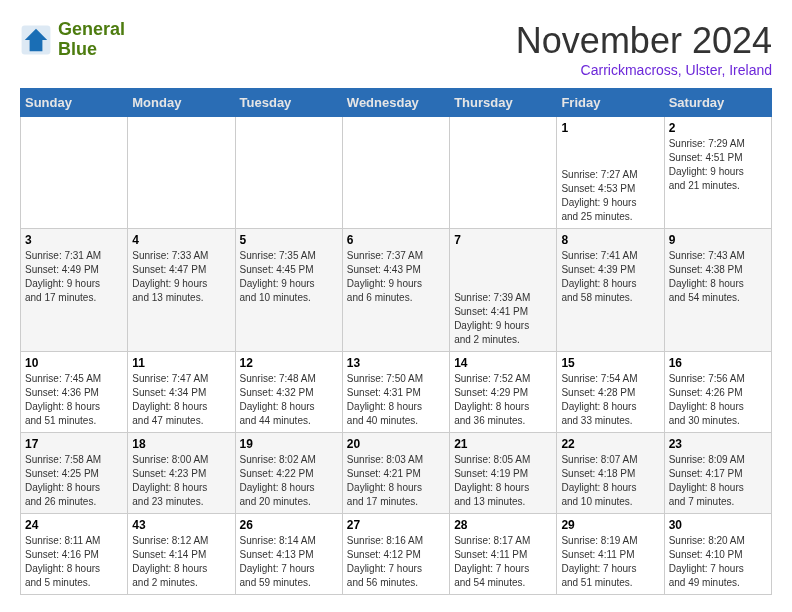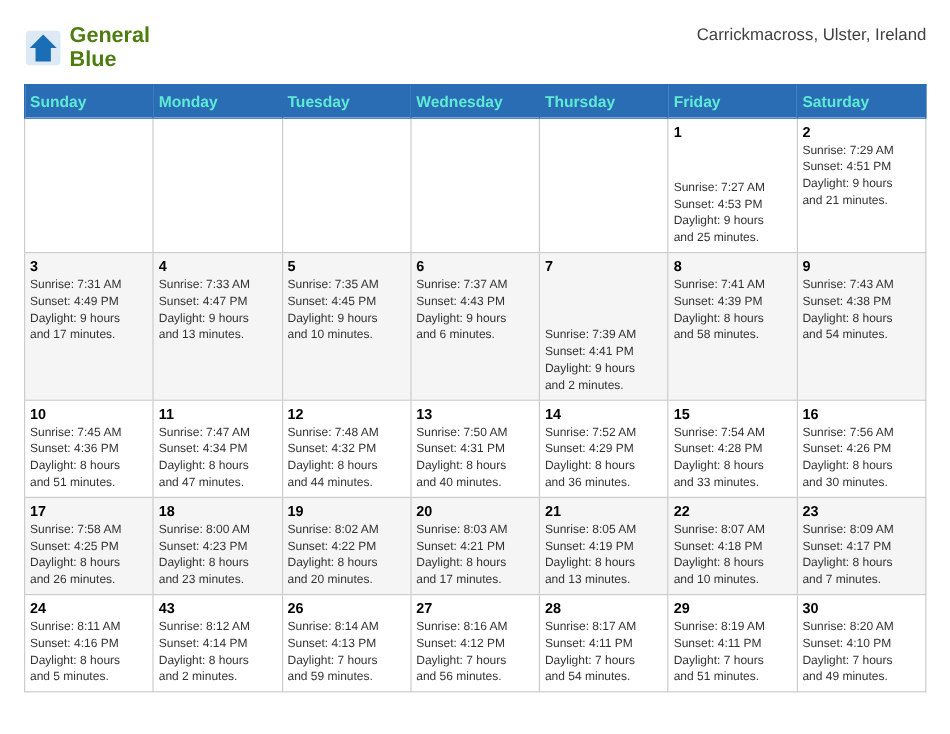--- a/index.html
+++ b/index.html
@@ -35,30 +35,30 @@
     .title-area {
       text-align: right;
     }
     .month-title {
       font-size: 36px;
       font-weight: normal;
       color: #333;
     }
     .subtitle {
       font-size: 14px;
-      color: #404040;
+      color: #6d28d9;
     }
     .calendar {
       width: 100%;
       border-collapse: collapse;
       font-size: 11px;
     }
     .calendar th {
       background: #2a6db5;
-      color: #5eead4;
+      color: #e5e5e5;
       padding: 6px 4px;
       text-align: left;
       font-size: 13px;
       border: 1px solid #2a6db5;
     }
     .calendar td {
       border: 1px solid #ccc;
       vertical-align: top;
       padding: 4px;
       width: calc(100% / 7);
@@ -94,20 +94,21 @@
     <svg class="logo-icon" viewBox="0 0 40 40" xmlns="http://www.w3.org/2000/svg">
       <rect x="2" y="2" width="36" height="36" rx="4" fill="#1a6eb5" opacity="0.15"></rect>
       <polygon points="20,6 34,20 28,20 28,34 12,34 12,20 6,20" fill="#1a6eb5"></polygon>
     </svg>
     <div class="logo-text">
       <div><span>General</span></div>
       <div><span>Blue</span></div>
     </div>
   </div>
   <div class="title-area">
+    <div class="month-title">November 2024</div>
     <div class="subtitle">Carrickmacross, Ulster, Ireland</div>
   </div>
 </div>
 
 <table class="calendar">
   <thead>
     <tr>
     <th>Sunday</th>
         <th>Monday</th>
         <th>Tuesday</th>

